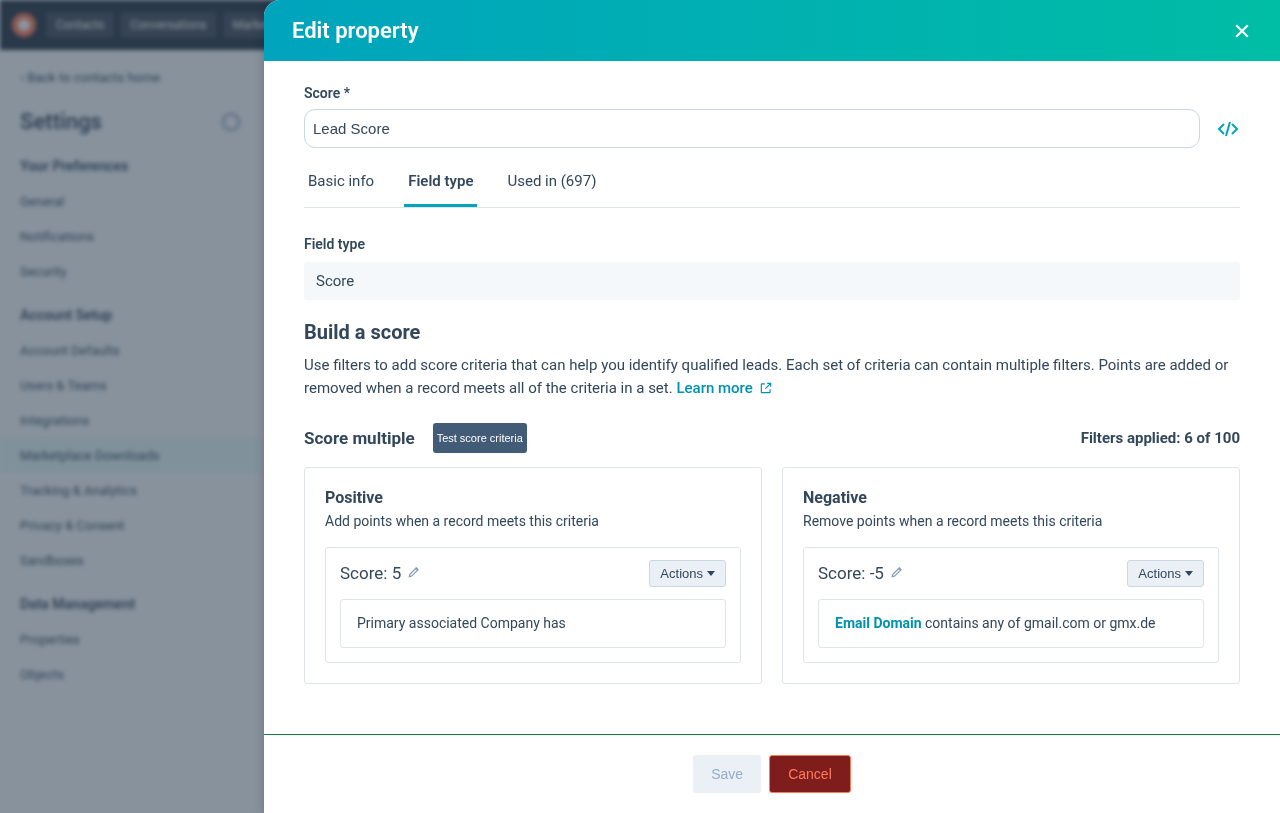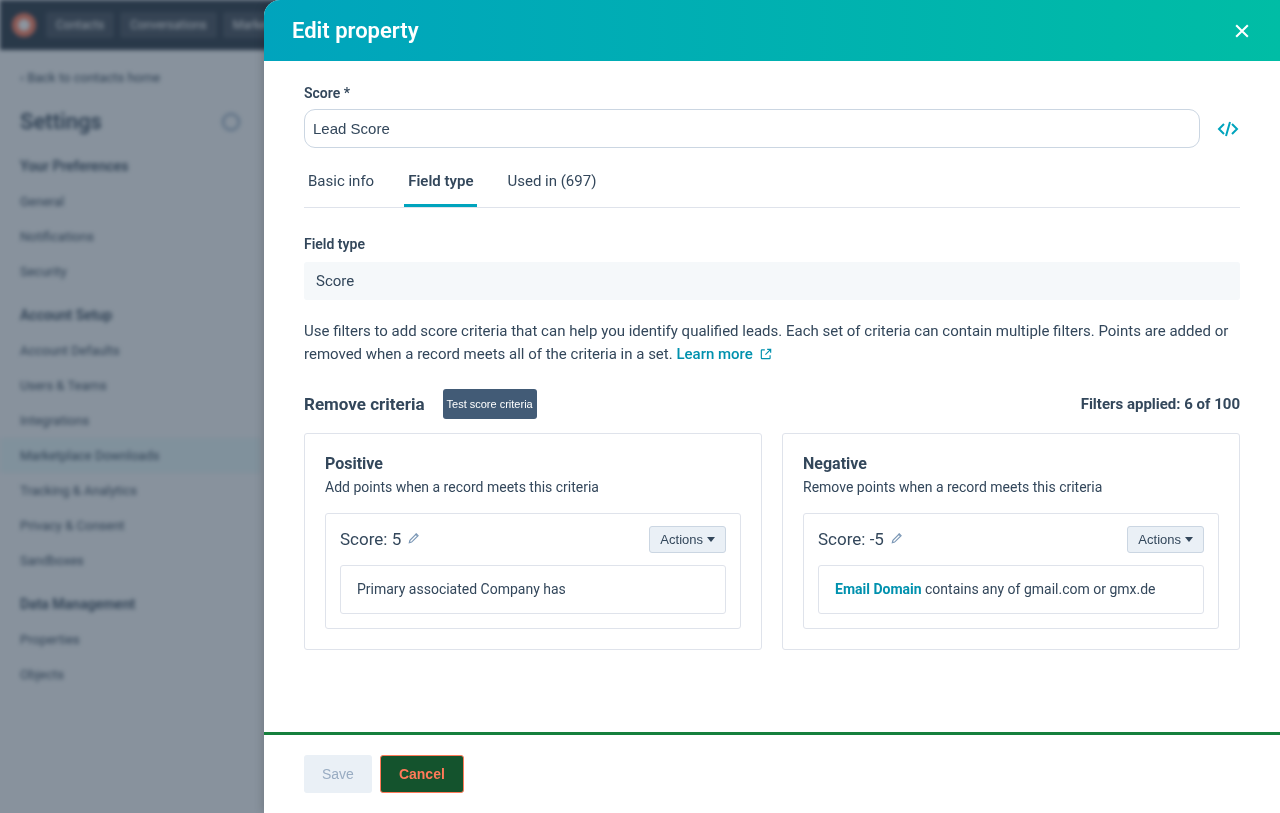--- a/index.html
+++ b/index.html
@@ -87,23 +87,23 @@
   .score-card-head { display: flex; justify-content: space-between; align-items: center; padding: 12px 14px; }
   .score-val { font-size: 17px; display: flex; align-items: center; gap: 6px; }
   .pencil-icon { color: #7c98b6; }
   .pencil-icon svg { stroke: #7c98b6; fill: none; }
   .actions-btn { background: #eaf0f6; border: 1px solid #cbd6e2; border-radius: 3px; padding: 5px 10px; font-size: 13px; color: #33475b; cursor: pointer; display: flex; align-items: center; gap: 4px; }
   .chev { width: 0; height: 0; border-left: 4px solid transparent; border-right: 4px solid transparent; border-top: 5px solid #33475b; }
   .filter-box { margin: 0 14px 14px; border: 1px solid #dfe3eb; border-radius: 3px; padding: 14px 16px; font-size: 14px; line-height: 1.4; overflow: hidden; }
   .filter-link { color: #0091ae; font-weight: 700; }
   .filter-strong { font-weight: 400; }
 
-  .panel-footer { border-top: 3px solid #15803d; padding: 20px 40px; display: flex; gap: 8px; background: #fff; }
+  .panel-footer { border-top: 1px solid #15803d; padding: 20px 40px; display: flex; gap: 8px; background: #fff; justify-content: center; }
   .save-btn { background: #eaf0f6; color: #99acc2; border: none; border-radius: 3px; padding: 10px 18px; font-size: 14px; font-weight: 500; cursor: not-allowed; }
-  .cancel-btn { background: #14532d; color: #ff7a59; border: 1px solid #ff7a59; border-radius: 3px; padding: 10px 18px; font-size: 14px; font-weight: 700; cursor: pointer; }
+  .cancel-btn { background: #7f1d1d; color: #ff7a59; border: 1px solid #ff7a59; border-radius: 3px; padding: 10px 18px; font-size: 14px; font-weight: 400; cursor: pointer; }
 </style>
 </head>
 <body>
 
 <div class="backdrop">
   <div class="backdrop-topbar">
     <div class="backdrop-logo"></div>
     <div class="backdrop-nav">
       <span>Contacts</span>
       <span>Conversations</span>
@@ -175,35 +175,36 @@
 
     <div class="tab-row">
       <div class="tab">Basic info</div>
       <div class="tab active">Field type</div>
       <div class="tab">Used in (697)</div>
     </div>
 
     <div class="ft-label">Field type</div>
     <div class="ft-box">Score</div>
 
+    <div class="build-h">Build a score</div>
     <p class="build-p">
       <span>Use filters to add score criteria that can help you identify qualified leads. Each set of criteria can contain multiple filters. Points are added or removed when a record meets all of the criteria in a set. </span>
       <a class="learn-link">
         <span>Learn more</span>
         <span class="ext-icon">
           <svg viewBox="0 0 24 24" width="14" height="14" fill="none" stroke-width="2">
               <path d="M14 4h6v6M20 4l-9 9M19 14v5a1 1 0 0 1-1 1H5a1 1 0 0 1-1-1V6a1 1 0 0 1 1-1h5"></path>
             </svg>
         </span>
       </a>
     </p>
 
     <div class="criteria-row">
       <div class="criteria-left">
-        <span class="criteria-h">Remove criteria</span>
+        <span class="criteria-h">Score multiple</span>
         <button class="test-btn">Test score criteria</button>
       </div>
       <span class="filters-text">Filters applied: 6 of 100</span>
     </div>
 
     <div class="criteria-grid">
 
       <div class="col">
         <div class="col-h">Positive</div>
         <div class="col-sub">Add points when a record meets this criteria</div>

